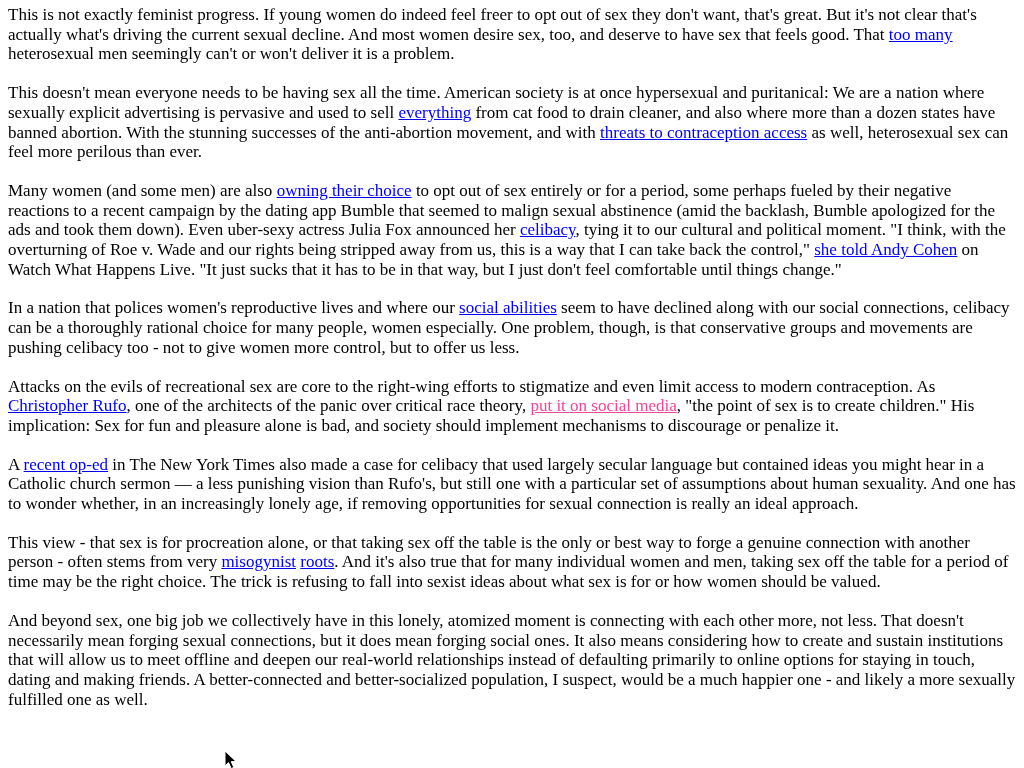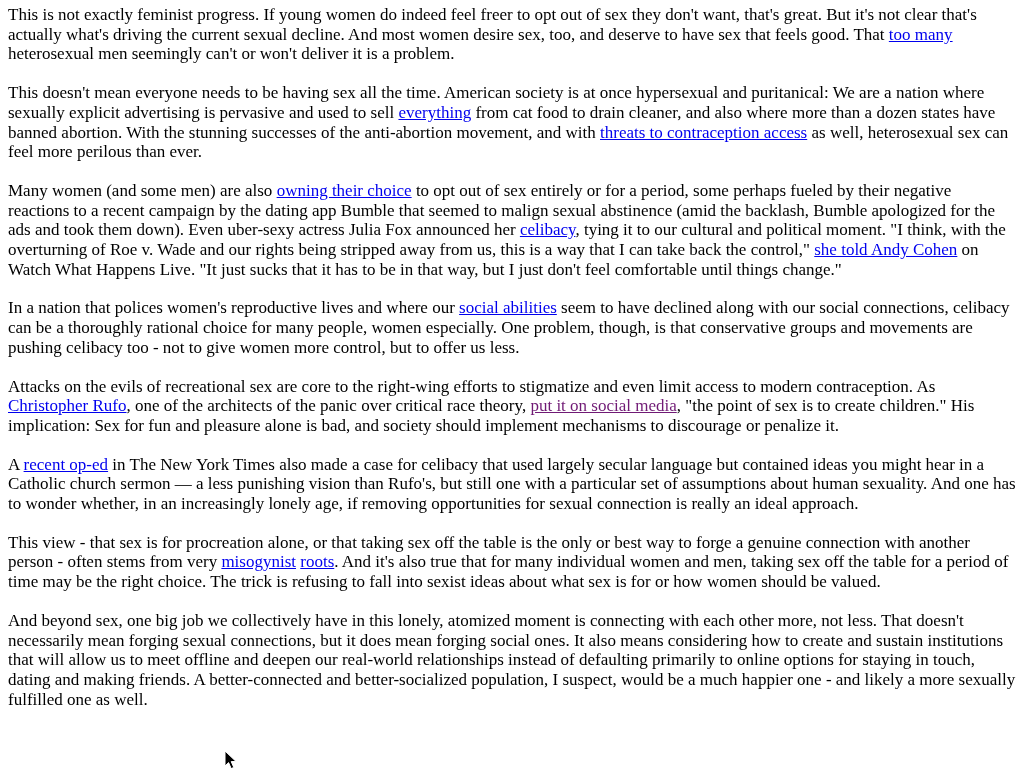--- a/index.html
+++ b/index.html
@@ -27,21 +27,21 @@
   }
   .article p:first-child {
     margin-top: 0;
   }
   .article a {
     text-decoration: underline;
     cursor: pointer;
     margin-top: 43px;
   }
   .article a.unvisited { color: #0000EE; }
-  .article a.visited   { color: #701a75; }
+  .article a.visited   { color: #ec4899; }
   .cursor {
     position: absolute;
     left: 224px;
     top: 750px;
     width: 14px;
     height: 20px;
     pointer-events: none;
   }
 </style>
 </head>

